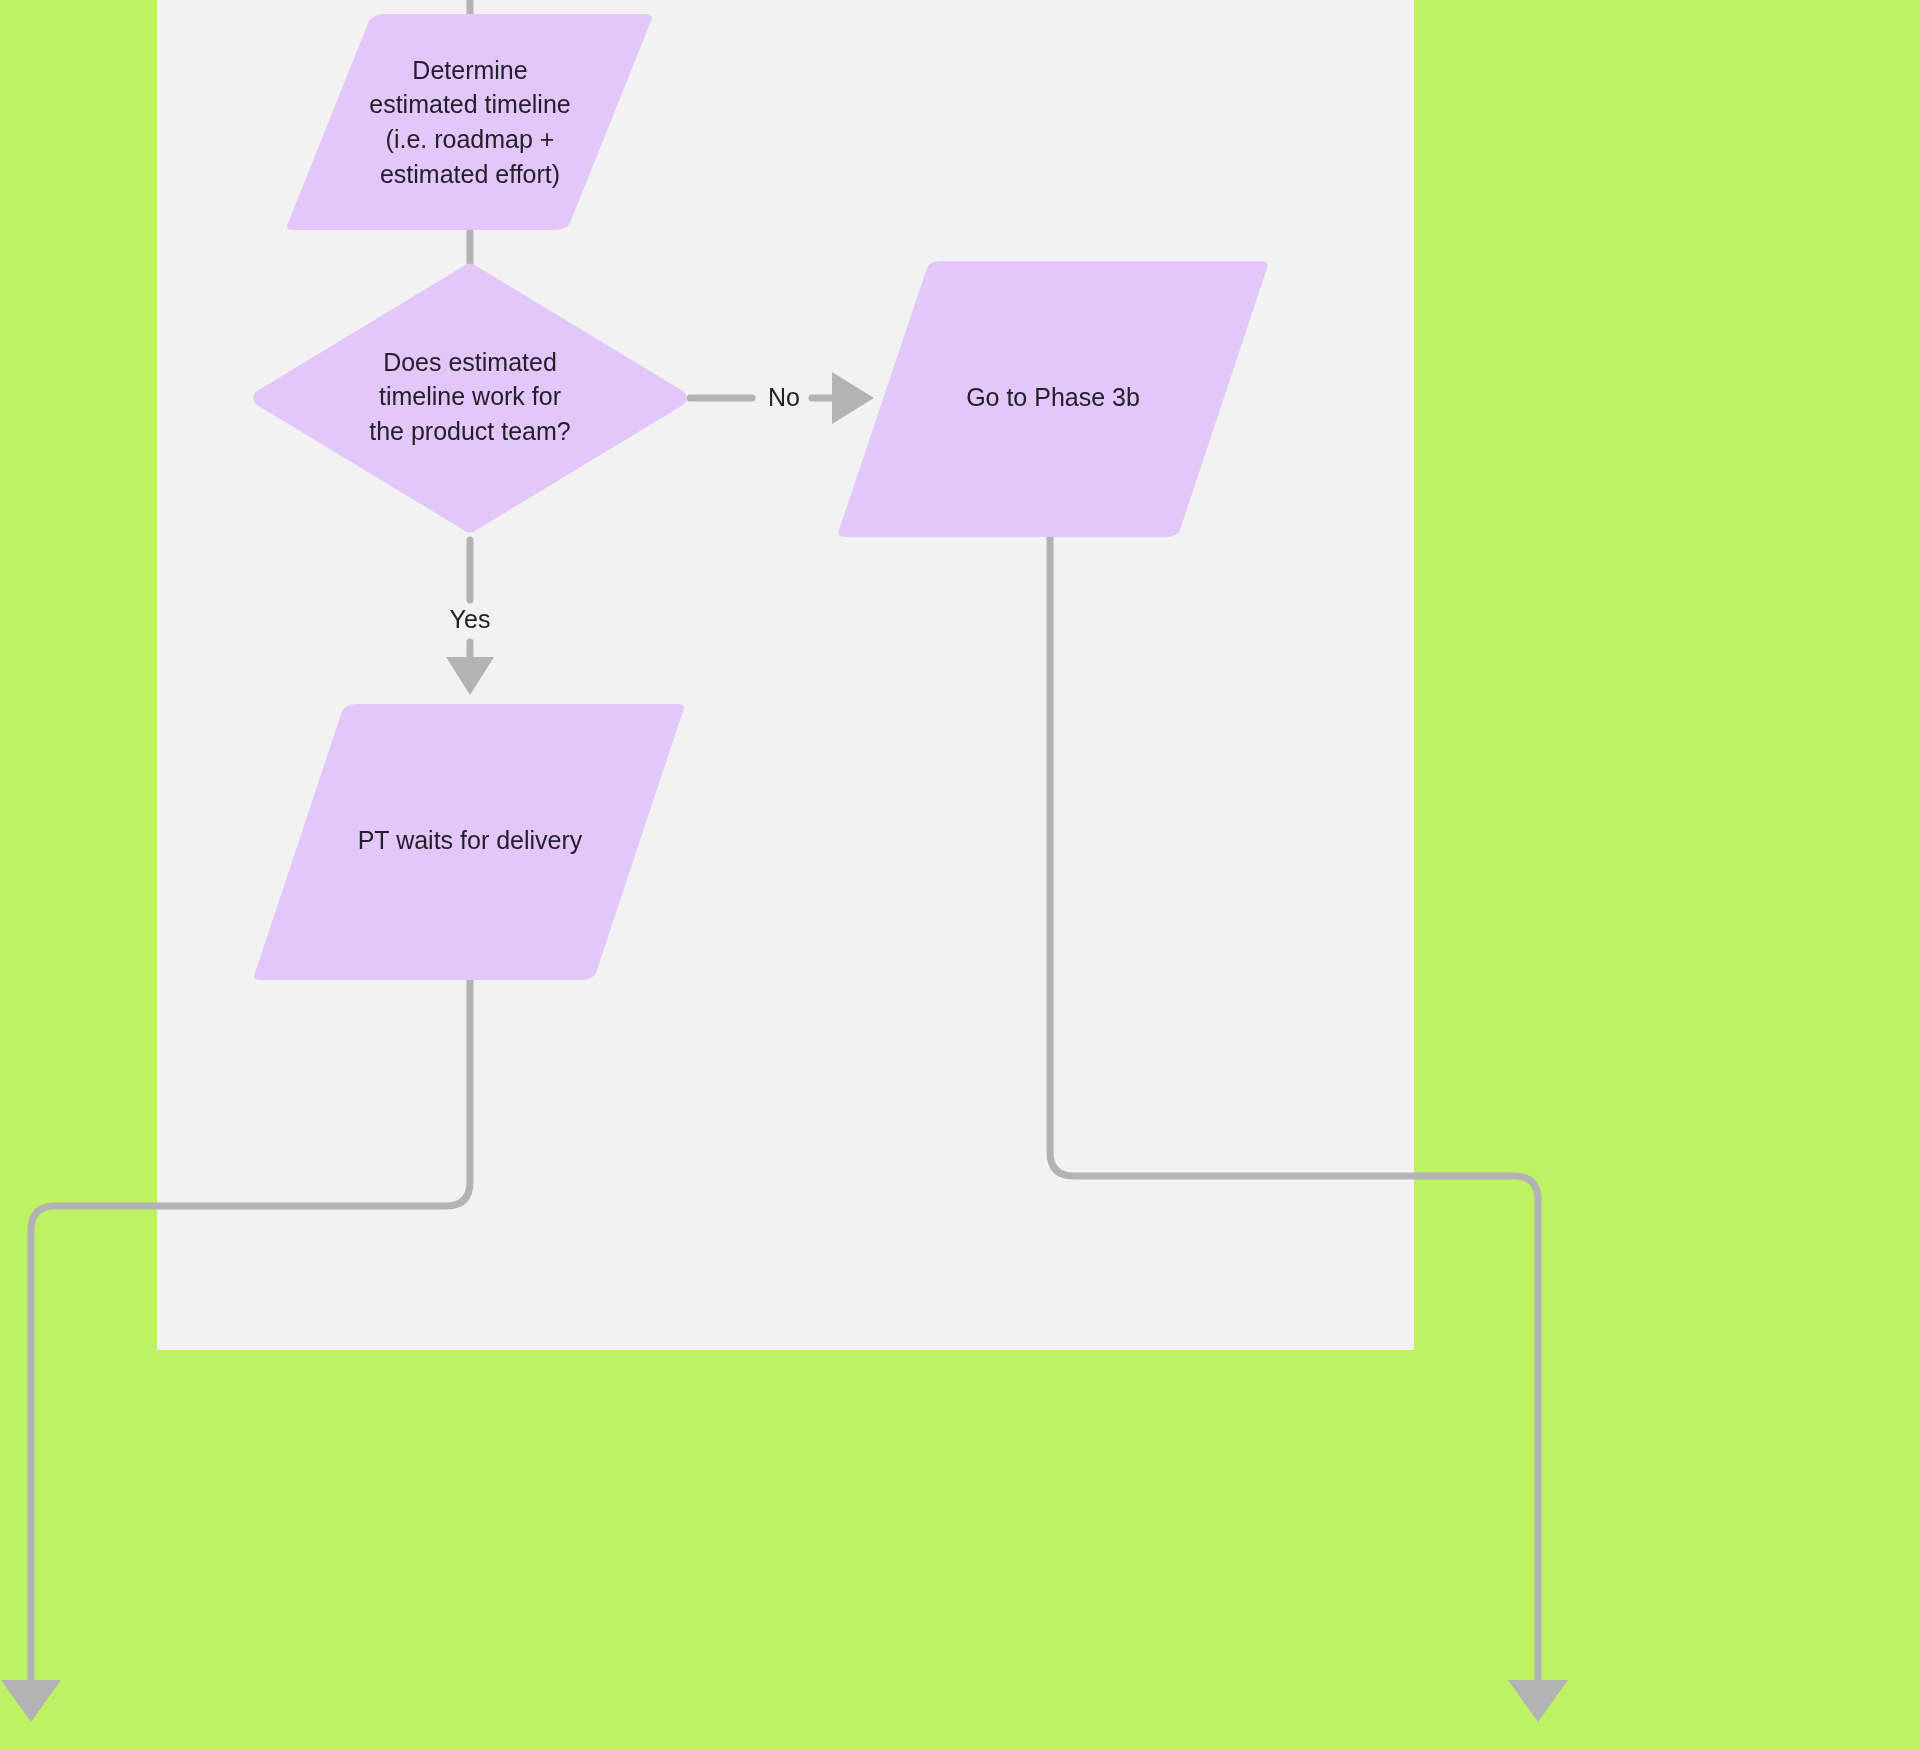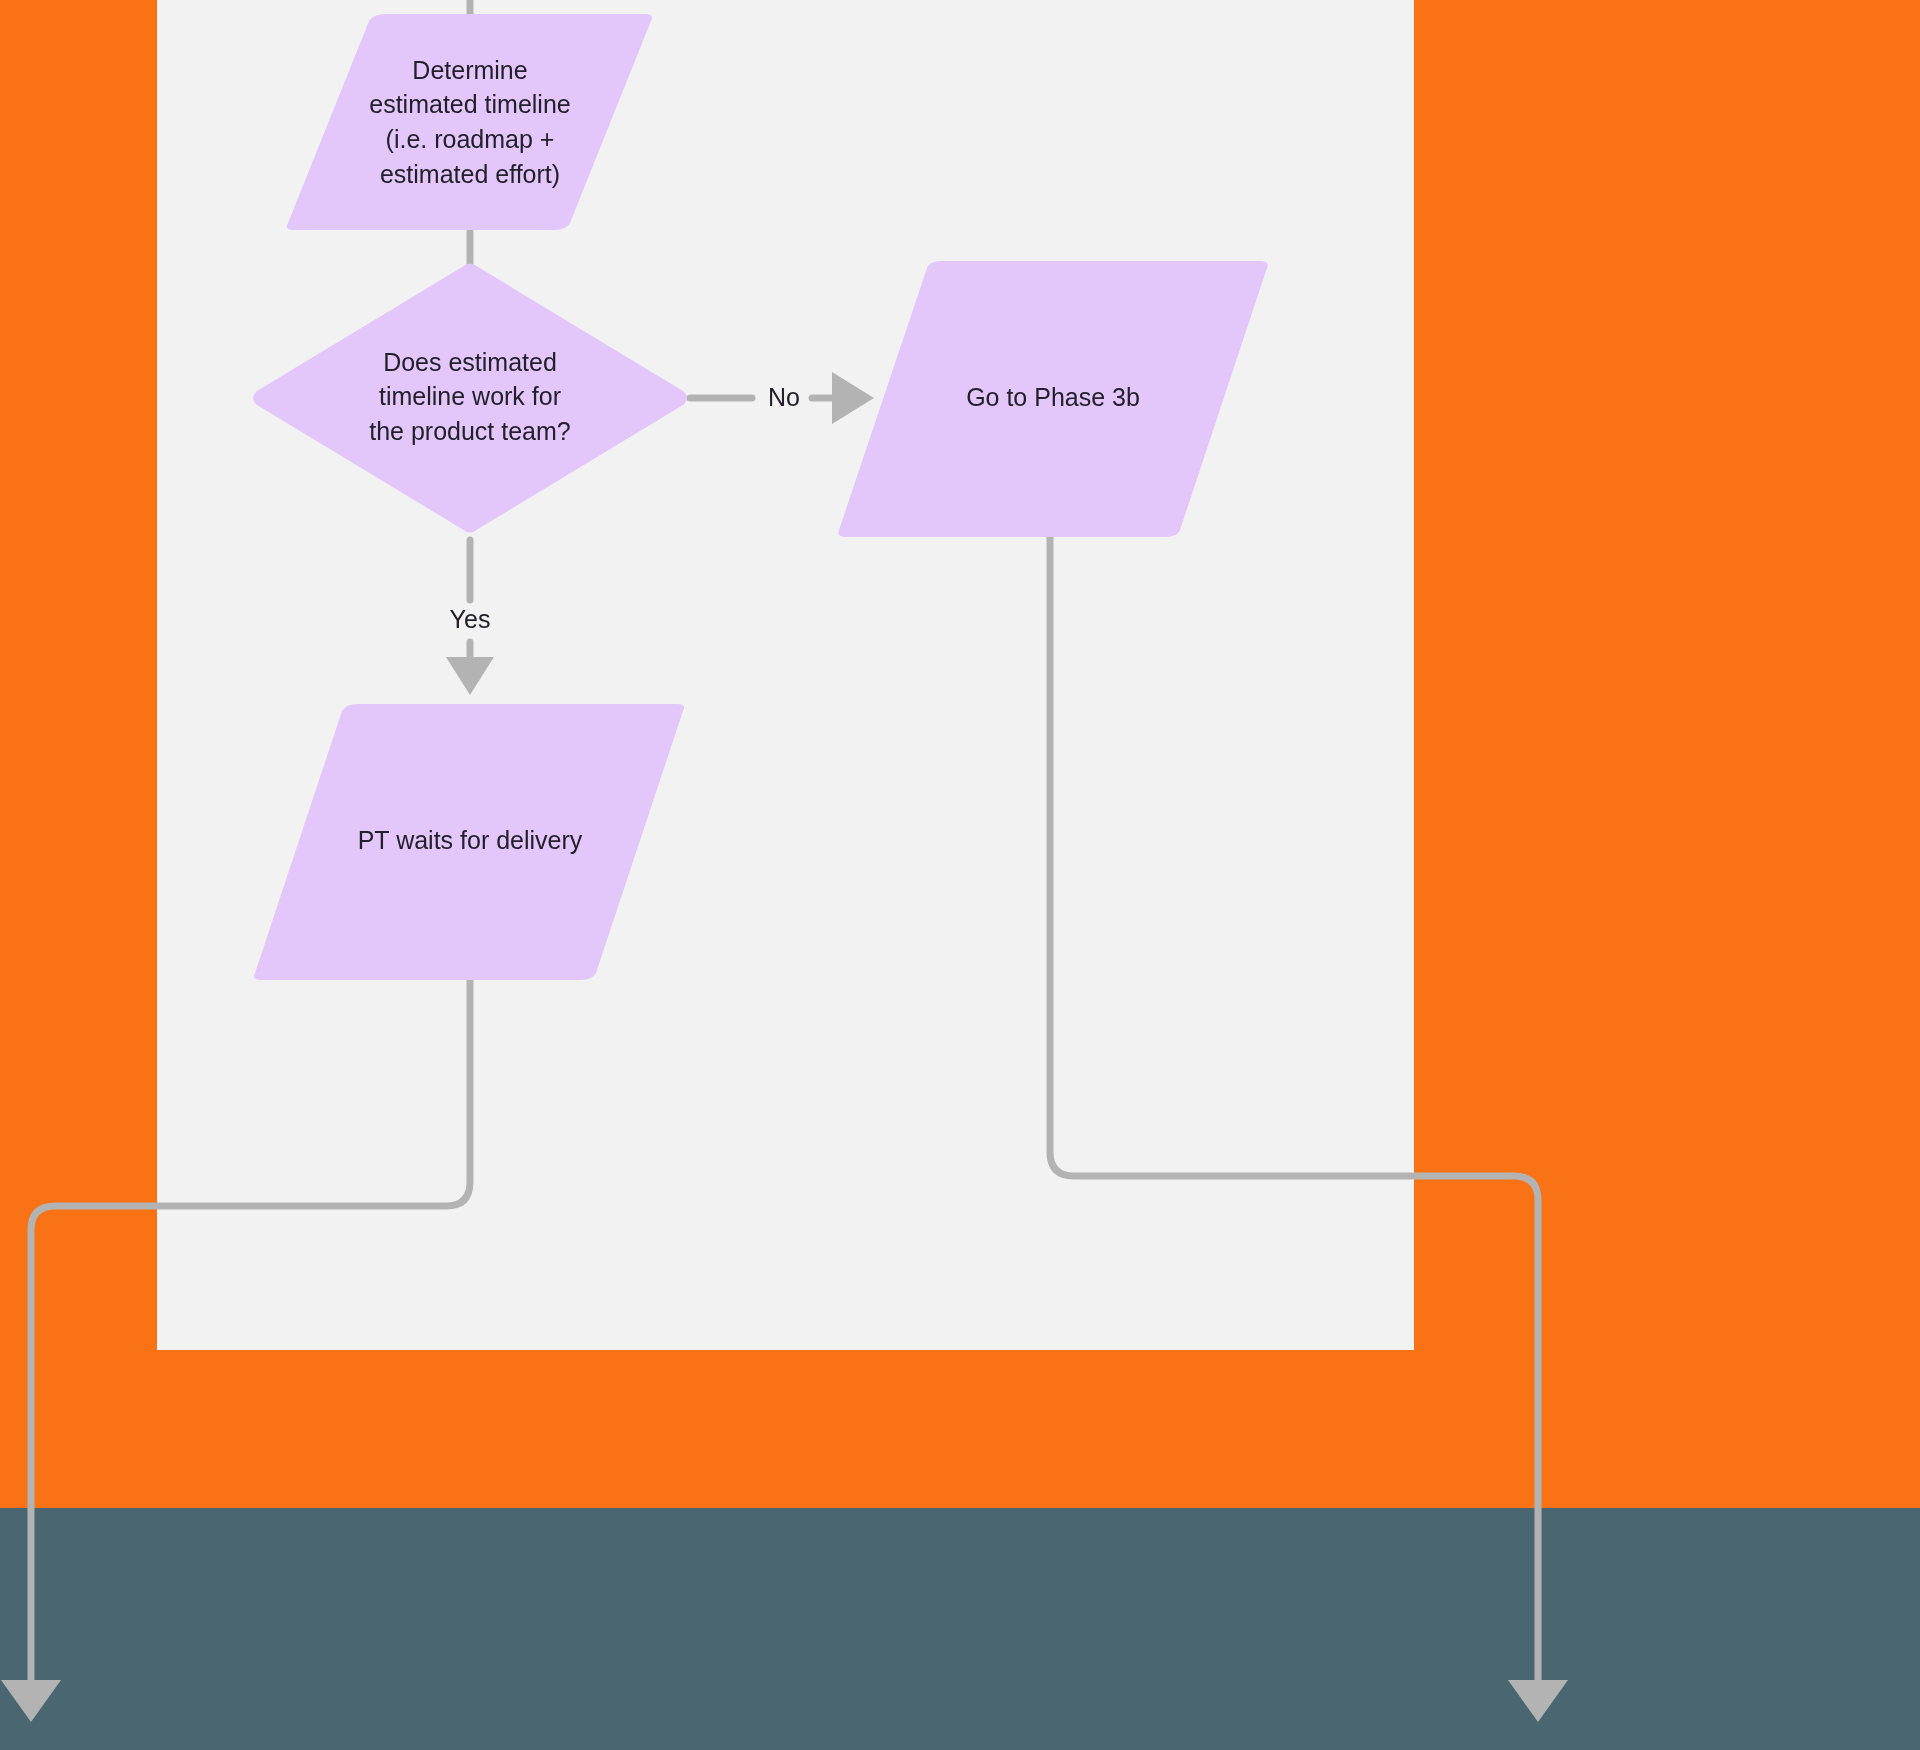--- a/index.html
+++ b/index.html
@@ -9,22 +9,22 @@
   }
   body {
     width: 1920px;
     height: 1750px;
     overflow: hidden;
     font-family: "Liberation Sans", sans-serif;
   }
   #stage {
     position: relative;
     width: 1920px;
-    height: 1508px;
-    background: #f97316;
+    height: 1750px;
+    background: #bef264;
   }
   #flow-svg {
     position: absolute;
     left: 0;
     top: 0;
     width: 1920px;
     height: 1750px;
     display: block;
   }
   .node-label {

